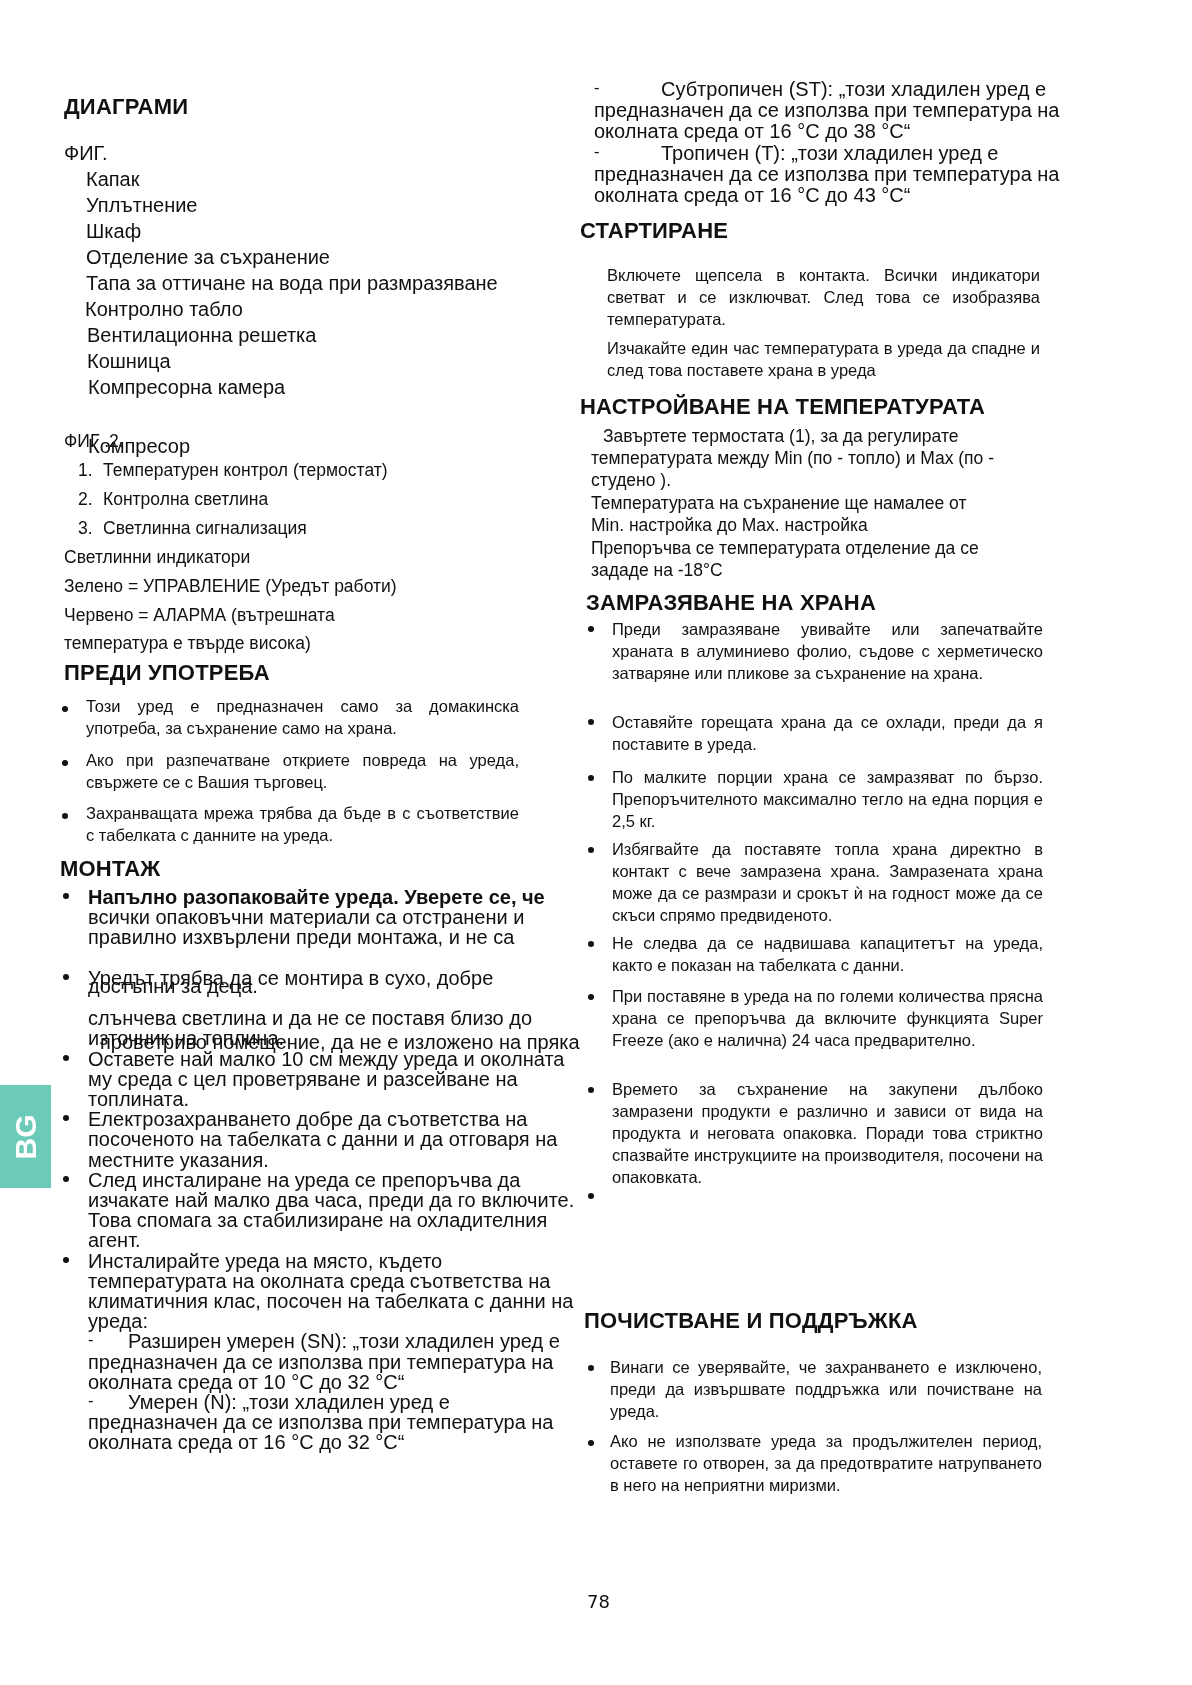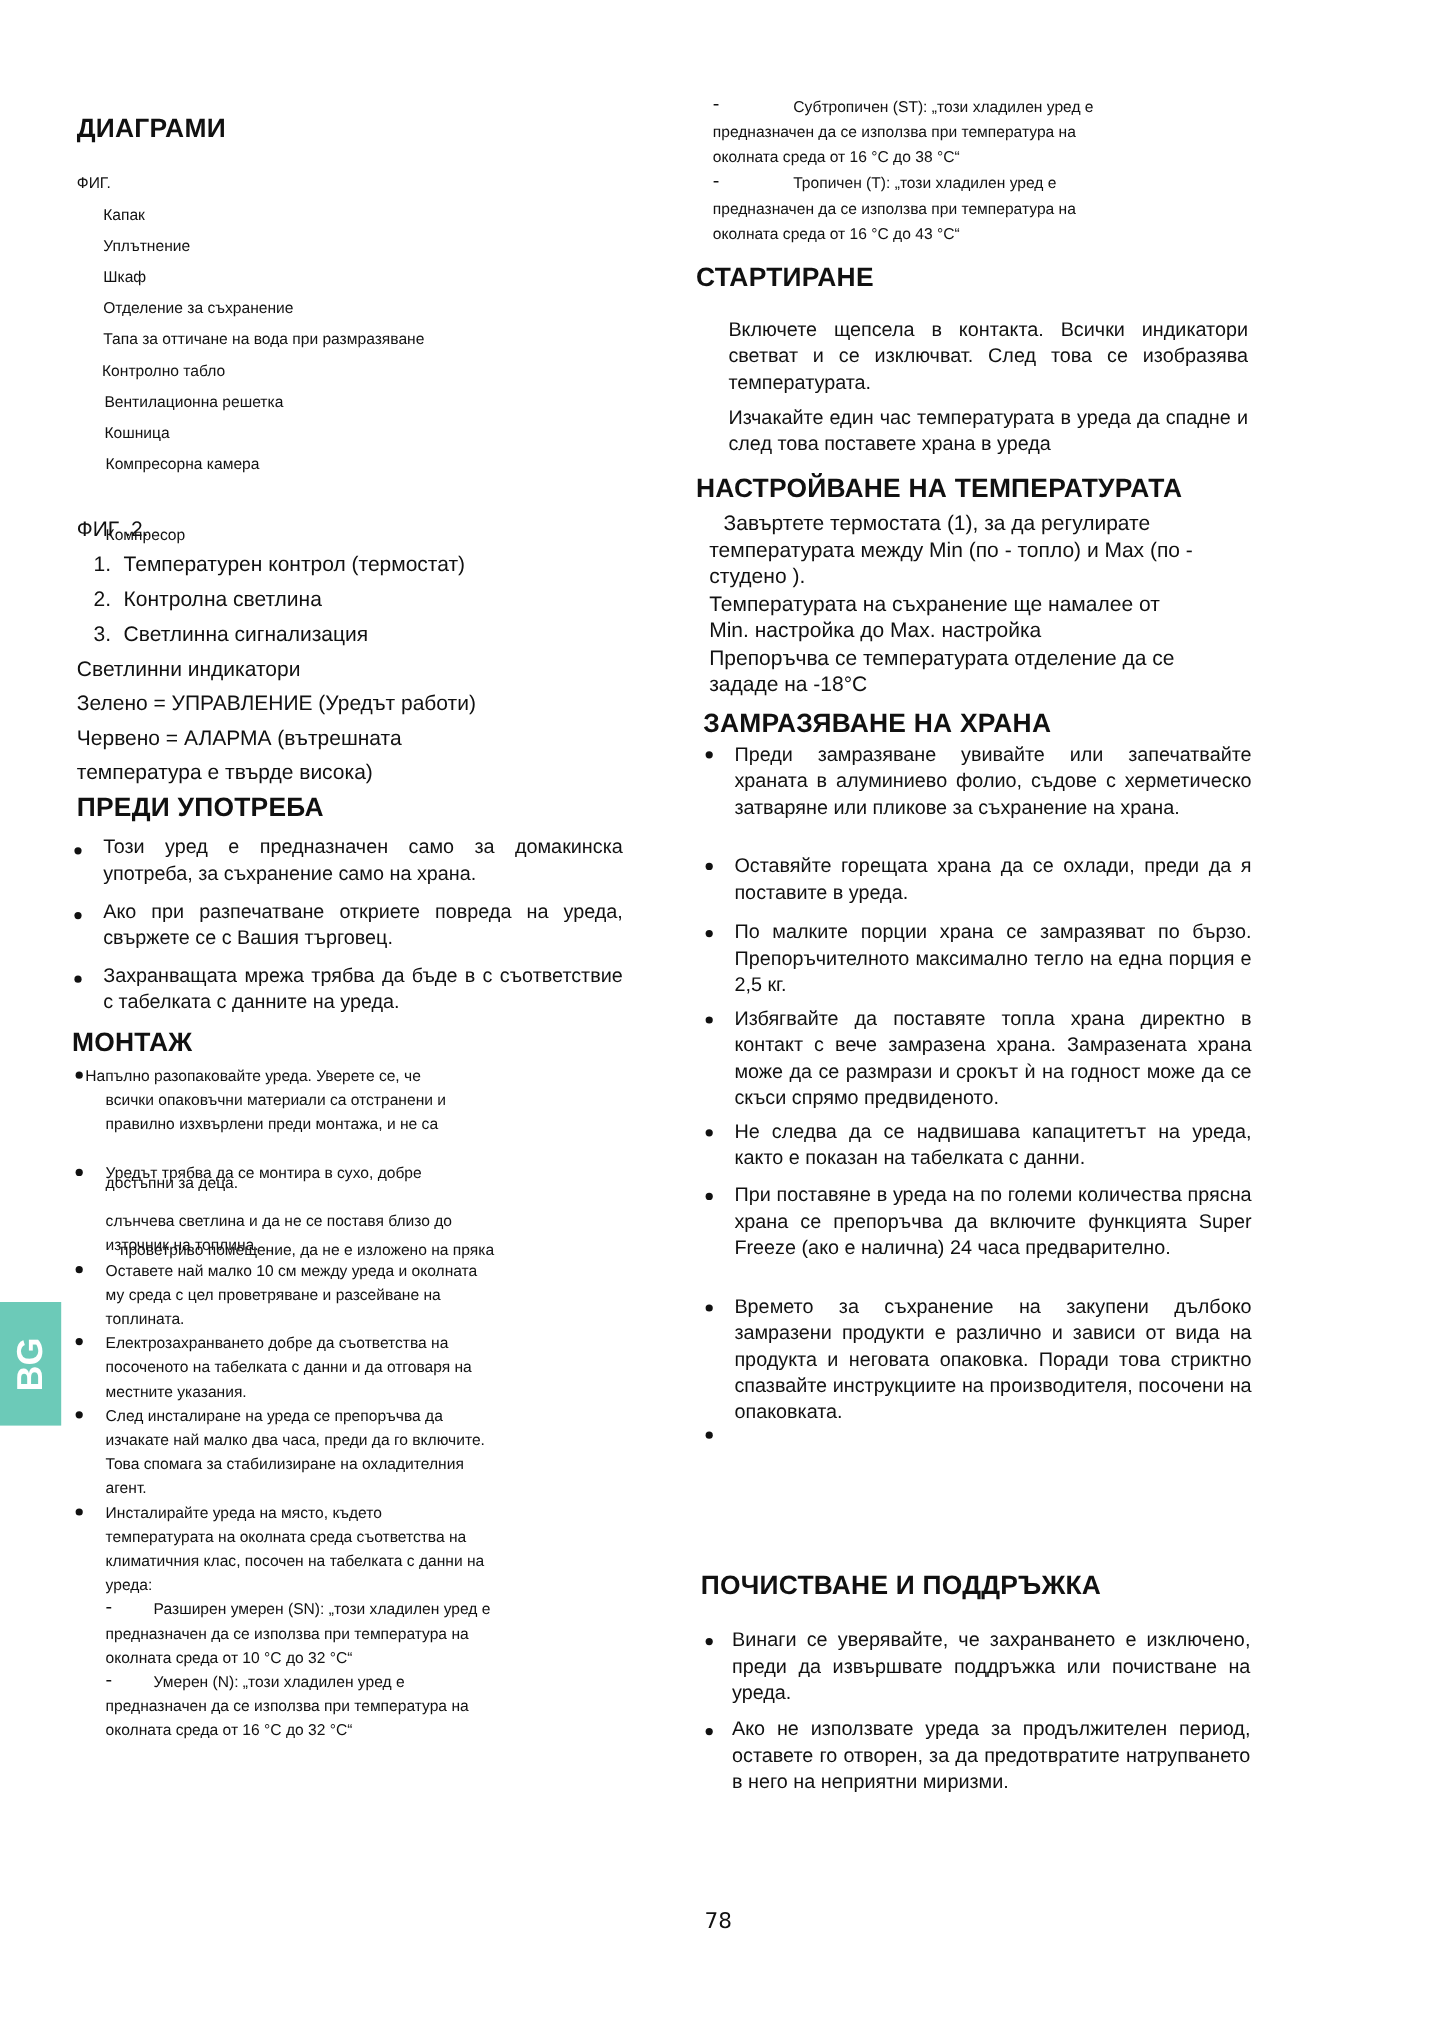--- a/index.html
+++ b/index.html
@@ -1,21 +1,21 @@
 <!DOCTYPE html>
 <html><head>
 <meta charset="utf-8">
 <style>
   html, body { margin: 0; padding: 0; background: #ffffff; }
   body { width: 1192px; height: 1685px; position: relative; overflow: hidden;
          font-family: "Liberation Sans", sans-serif; color: #111111; }
   .abs { position: absolute; }
   .h { font-weight: bold; font-size: 22px; letter-spacing: 0.2px; white-space: nowrap; }
   .t { font-size: 17.5px; white-space: nowrap; line-height: 22px; }
-  .t2 { font-size: 13px; white-space: nowrap; line-height: 22px; }
+  .t2 { font-size: 20px; white-space: nowrap; line-height: 22px; }
   .just { text-align: justify; text-align-last: left; white-space: normal; font-size: 16.5px; line-height: 22px; }
   .bullet { position: absolute; width: 6px; height: 6px; border-radius: 50%; background: #111; }
   .dash { position: absolute; font-size: 16.5px; }
   .side-tab { position: absolute; left: 0; top: 1085px; width: 51px; height: 103px; background: #6ccab8; }
   .side-tab span { position: absolute; left: 50%; top: 50%; transform: translate(-50%,-50%) rotate(-90deg);
                    color: #ffffff; font-weight: bold; font-size: 30px; font-family: "Liberation Sans", sans-serif; }
   .pagenum { position: absolute; left: 587px; top: 1591px; font-size: 18px; font-family: "DejaVu Sans", sans-serif; }
 </style>
 </head>
 <body>
@@ -61,21 +61,21 @@
   <div class="bullet" style="left:62px; top:760px;"></div>
   <div class="abs just" style="left:86px; top:749px; width:433px;">Ако при разпечатване откриете повреда на уреда, свържете се с Вашия търговец.</div>
   <div class="bullet" style="left:62px; top:813px;"></div>
   <div class="abs just" style="left:86px; top:802px; width:433px;">Захранващата мрежа трябва да бъде в с съответствие с табелката с данните на уреда.</div>
 </div>
 
 <div>
   <div class="abs h" style="left:60px; top:856px;">МОНТАЖ</div>
   <div id="install-list">
       <div class="bullet" style="left: 63px; top: 893px;"></div>
-      <div class="abs t2" style="left: 71px; top: 886px;">Напълно разопаковайте уреда. Уверете се, че</div>
+      <div class="abs t2" style="left: 88px; top: 886px; font-weight: bold;">Напълно разопаковайте уреда. Уверете се, че</div>
       <div class="abs t2" style="left: 88px; top: 906.2px;">всички опаковъчни материали са отстранени и</div>
       <div class="abs t2" style="left: 88px; top: 926.4px;">правилно изхвърлени преди монтажа, и не са</div>
       <div class="abs t2" style="left: 88px; top: 946.6px; margin-top: 28px;">достъпни за деца.</div>
       <div class="bullet" style="left: 63px; top: 973.8px;"></div>
       <div class="abs t2" style="left: 88px; top: 966.8px;">Уредът трябва да се монтира в сухо, добре</div>
       <div class="abs t2" style="left: 100px; top: 987px; margin-top: 44px;">проветриво помещение, да не е изложено на пряка</div>
       <div class="abs t2" style="left: 88px; top: 1007.2px;">слънчева светлина и да не се поставя близо до</div>
       <div class="abs t2" style="left: 88px; top: 1027.4px;">източник на топлина.</div>
       <div class="bullet" style="left: 63px; top: 1054.6px;"></div>
       <div class="abs t2" style="left: 88px; top: 1047.6px;">Оставете най малко 10 см между уреда и околната</div>

